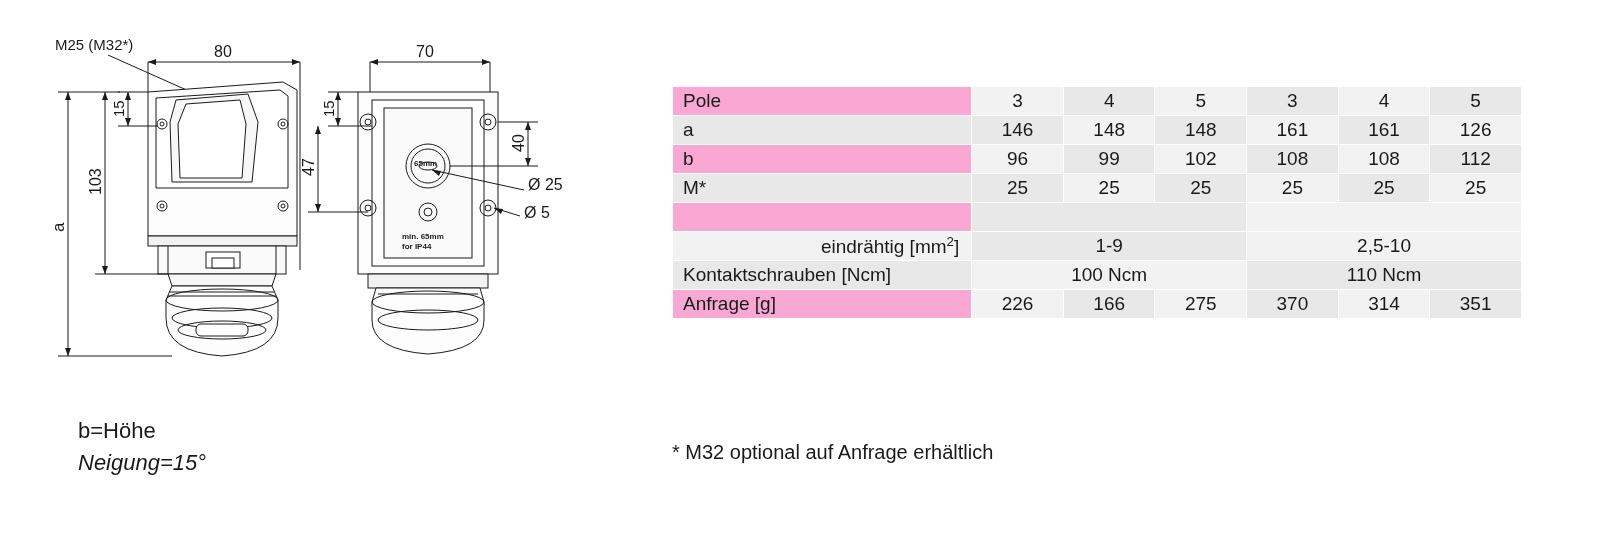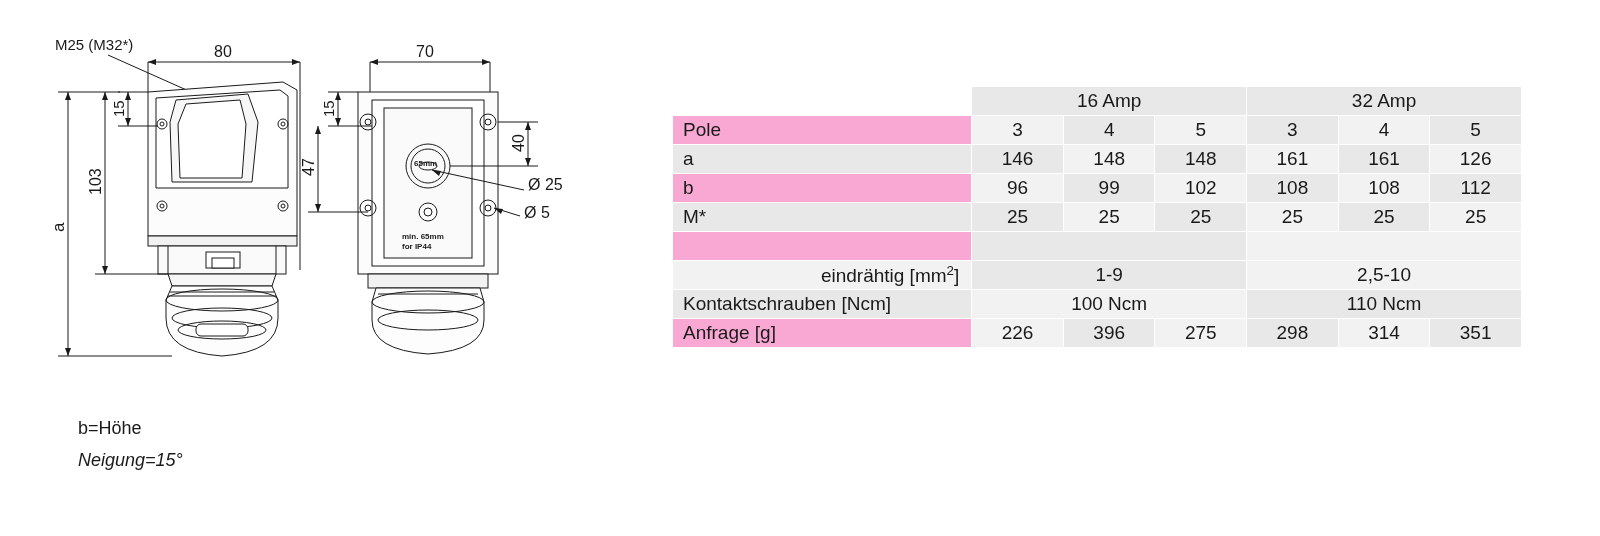--- a/index.html
+++ b/index.html
@@ -26,21 +26,21 @@
     position: absolute;
     left: 0;
     top: 0;
     width: 660px;
     height: 536px;
   }
   .drawing svg { display: block; }
 
   .note {
     position: absolute;
-    font-size: 18px;
+    font-size: 22px;
     color: #1a1a1a;
   }
   .note-1 { left: 78px; top: 418px; }
   .note-2 { left: 78px; top: 450px; font-style: italic; }
 
   
   .table-wrap {
     position: absolute;
     left: 672px;
     top: 86px;
@@ -231,25 +231,20 @@
       <text x="414" y="166" font-family="Liberation Sans, sans-serif" font-size="8" font-weight="bold" fill="#1a1a1a">65mm</text>
     </svg>
   </div>
 
   <div class="note note-1">b=Höhe</div>
   <div class="note note-2">Neigung=15°</div>
 
   <div class="table-wrap">
     <table class="spec">
       <tbody>
-        <tr>
-          <td class="blank"></td>
-          <td class="hdr" colspan="3">16 Amp</td>
-          <td class="hdr" colspan="3">32 Amp</td>
-        </tr>
 
         <tr>
           <td class="lbl">Pole</td>
           <td class="val">3</td>
           <td class="val alt">4</td>
           <td class="val">5</td>
           <td class="val alt">3</td>
           <td class="val">4</td>
           <td class="val alt">5</td>
         </tr>
@@ -300,24 +295,25 @@
 
         <tr>
           <td class="lbl band-dark">Kontaktschrauben [Ncm]</td>
           <td class="val" colspan="3">100 Ncm</td>
           <td class="val alt" colspan="3">110 Ncm</td>
         </tr>
 
         <tr>
           <td class="lbl">Anfrage [g]</td>
           <td class="val">226</td>
-          <td class="val alt">396</td>
+          <td class="val alt">166</td>
           <td class="val">275</td>
-          <td class="val alt">298</td>
+          <td class="val alt">370</td>
           <td class="val">314</td>
           <td class="val alt">351</td>
         </tr>
       </tbody>
     </table>
   </div>
 
+  <div class="footnote">* M32 optional auf Anfrage erhältlich</div>
 
 </div>
 
 </body></html>

